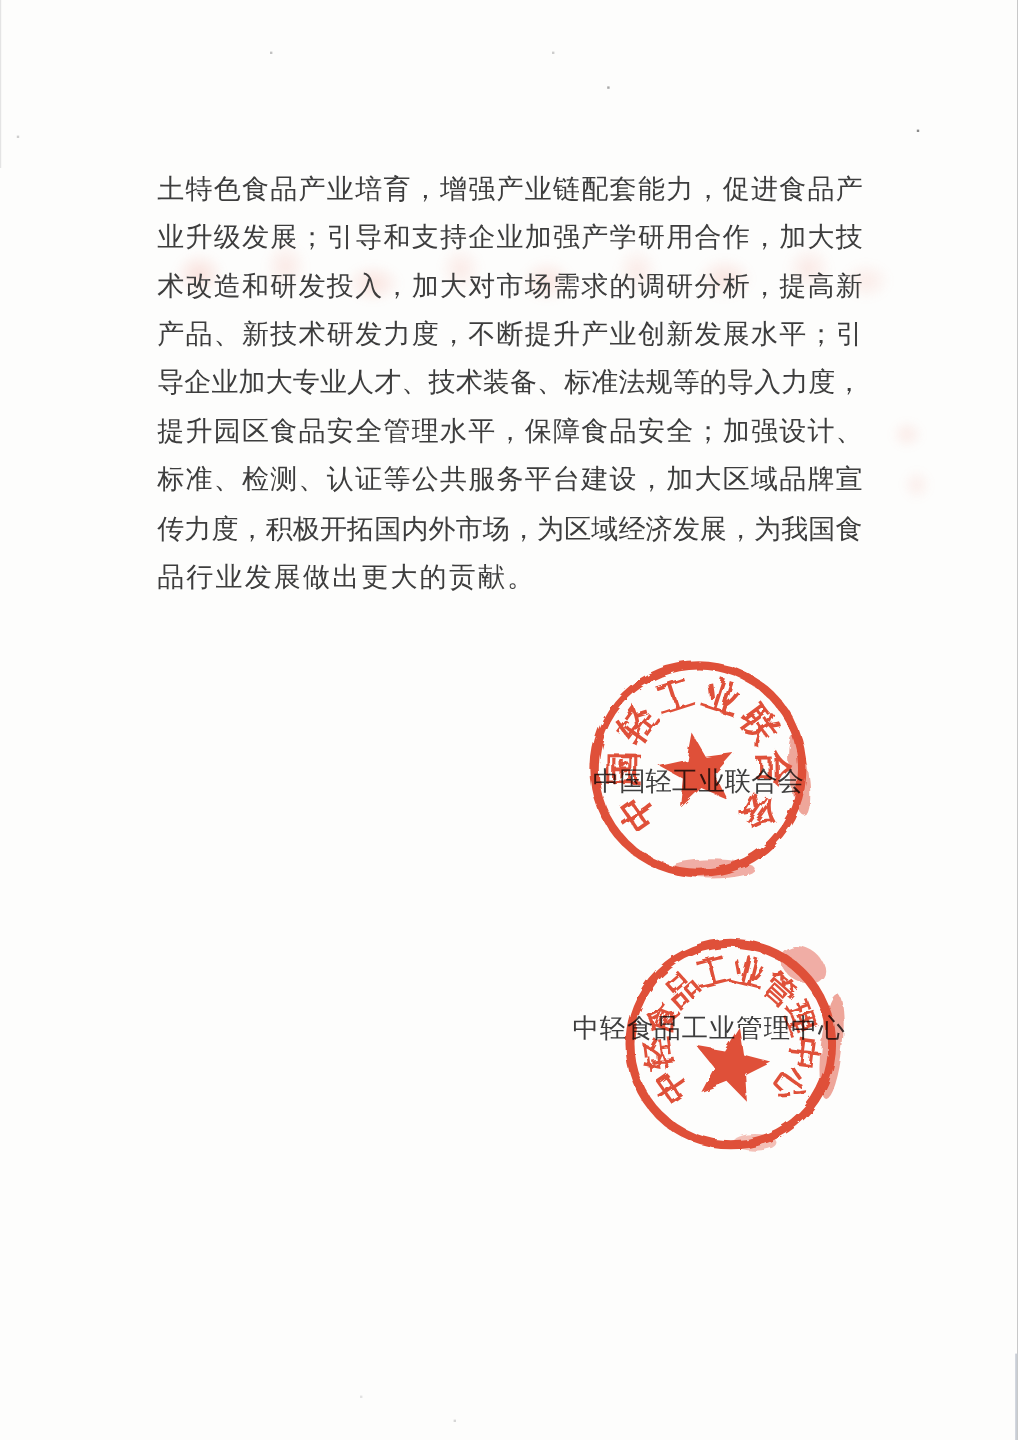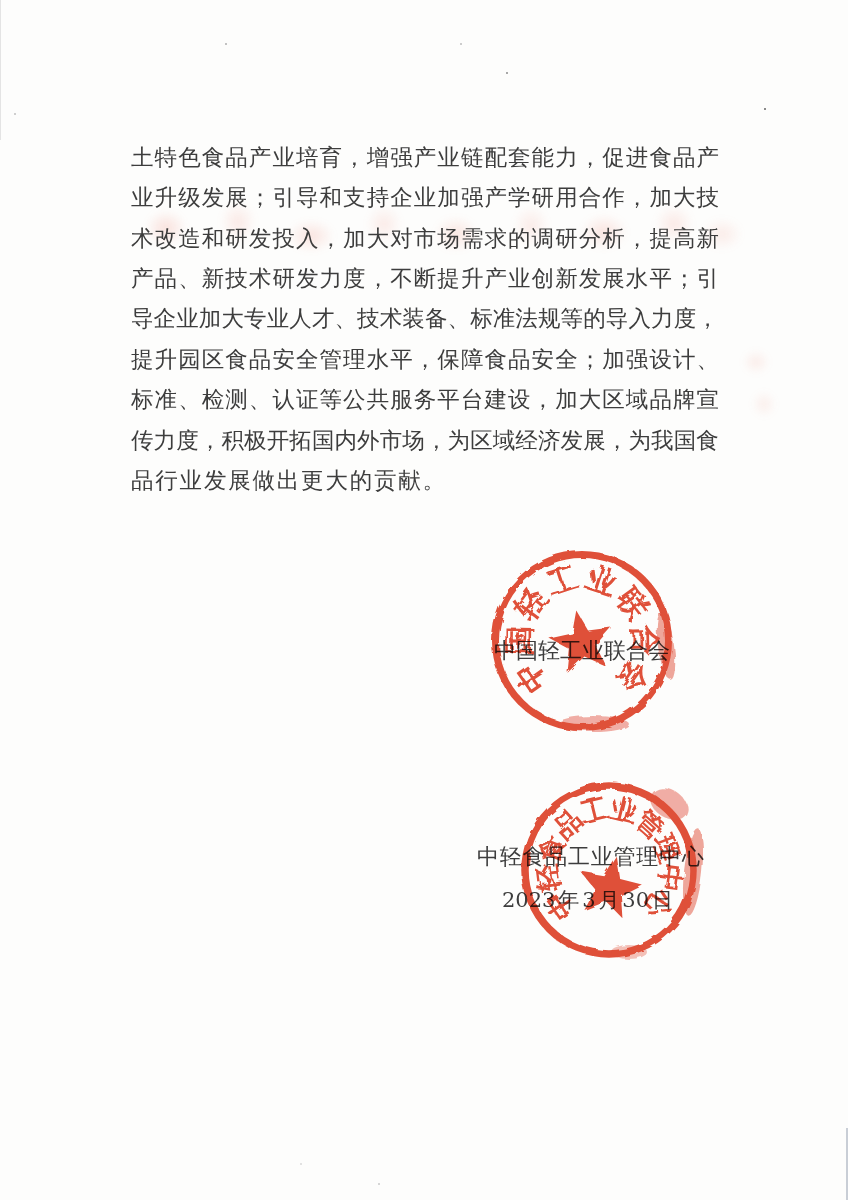--- a/index.html
+++ b/index.html
@@ -115,21 +115,20 @@
           <text x="105" y="52.1" text-anchor="middle" font-size="30" transform="rotate(89.28571428571428 105 105)">合</text>
           <text x="105" y="52.1" text-anchor="middle" font-size="30" transform="rotate(125 105 105)">会</text>
         </g>
       <ellipse cx="189" cy="110" rx="8" ry="34" transform="rotate(-8 189 110)" opacity="0.5"></ellipse>
       <ellipse cx="116" cy="188" rx="36" ry="8" opacity="0.45"></ellipse>
     </g>
   </svg>
 
   <div class="charline" id="sig2"><span>中</span><span>轻</span><span>食</span><span>品</span><span>工</span><span>业</span><span>管</span><span>理</span><span>中</span><span>心</span></div>
 
-  <div class="charline" id="dateline"><span>2023</span><span>年</span><span>3</span><span>月</span><span>30</span><span>日</span></div>
 
   <svg class="seal" id="seal2" width="200" height="200" viewBox="0 0 200 200">
     <defs>
       <filter id="rough2" x="-20%" y="-20%" width="140%" height="140%">
         <feTurbulence type="fractalNoise" baseFrequency="0.08" numOctaves="2" seed="11" result="n2"></feTurbulence>
         <feDisplacementMap in="SourceGraphic" in2="n2" scale="5"></feDisplacementMap>
       </filter>
     </defs>
     <g filter="url(#rough2)">
       <circle cx="100" cy="100" r="84" stroke-width="7.5"></circle>

